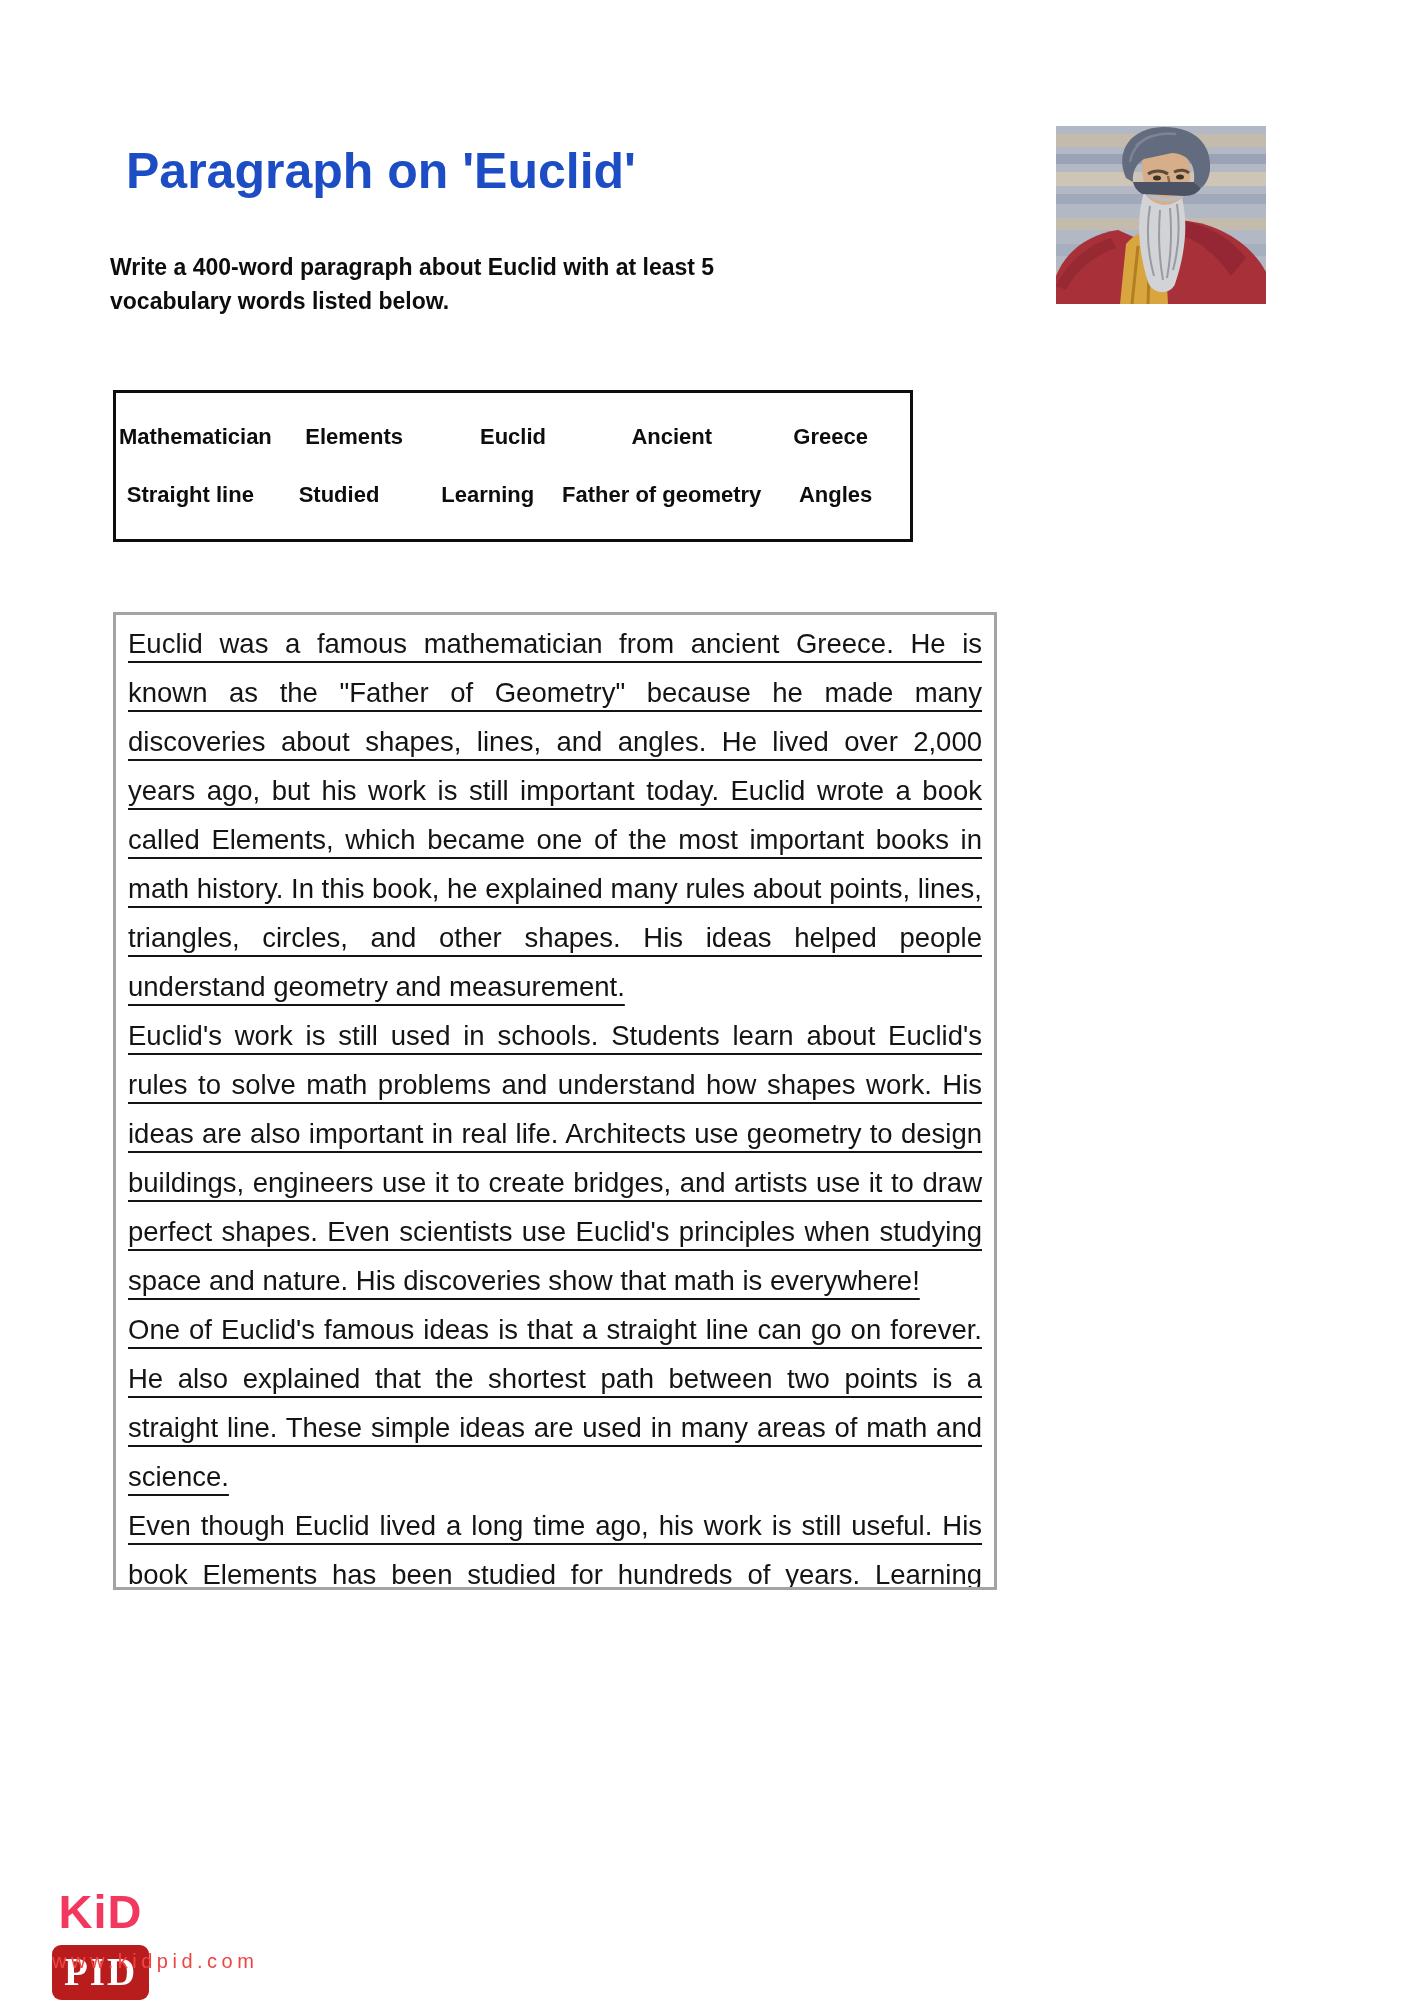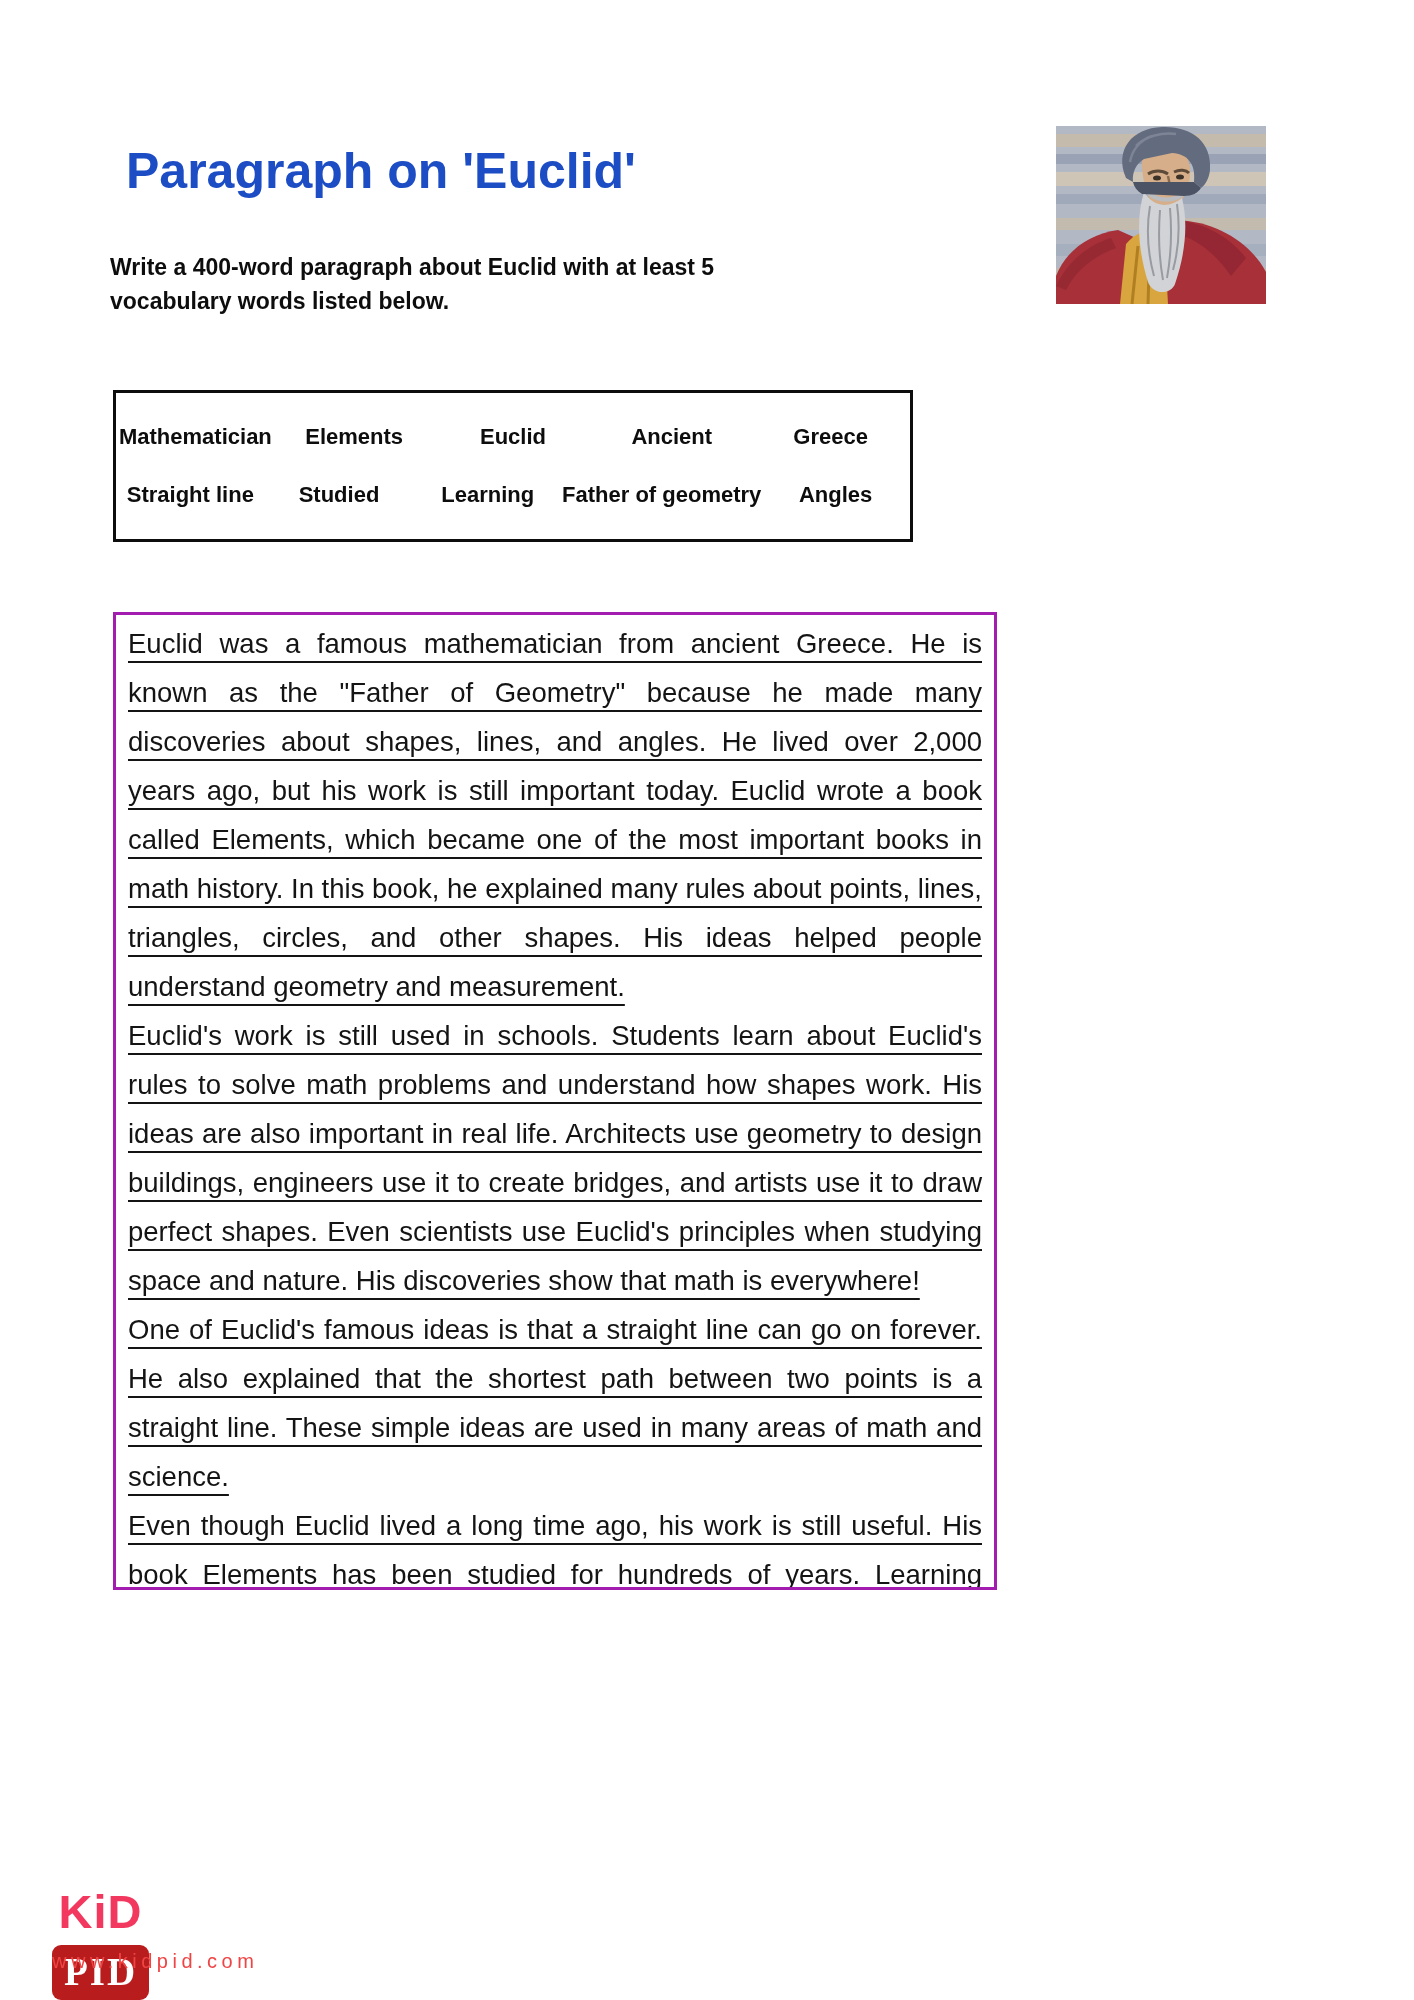--- a/index.html
+++ b/index.html
@@ -41,21 +41,21 @@
     align-items:center;
   }
   .vocab-word{
     text-align:center;
     font-size:22px;font-weight:700;color:#0d0d0d;
     white-space:nowrap;
   }
   .essay-box{
     position:absolute;left:113px;top:612px;
     width:884px;height:978px;
-    border:3px solid #a21caf;
+    border:3px solid #a3a3a3;
     box-sizing:border-box;
     padding:4px 12px 0 12px;
     overflow:hidden;
   }
   .essay-paragraph{
     margin:0;
     font-size:27.5px;line-height:49px;
     text-align:justify;
     color:#141414;
     text-decoration:underline;

